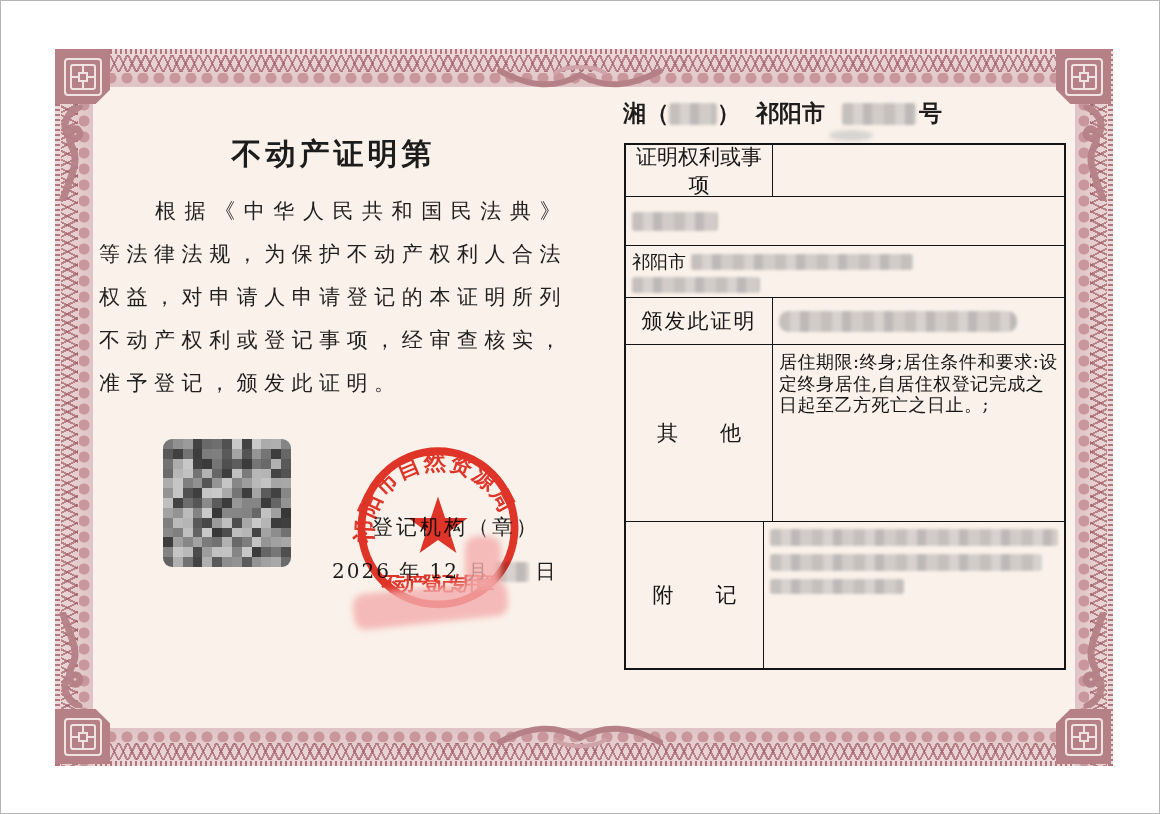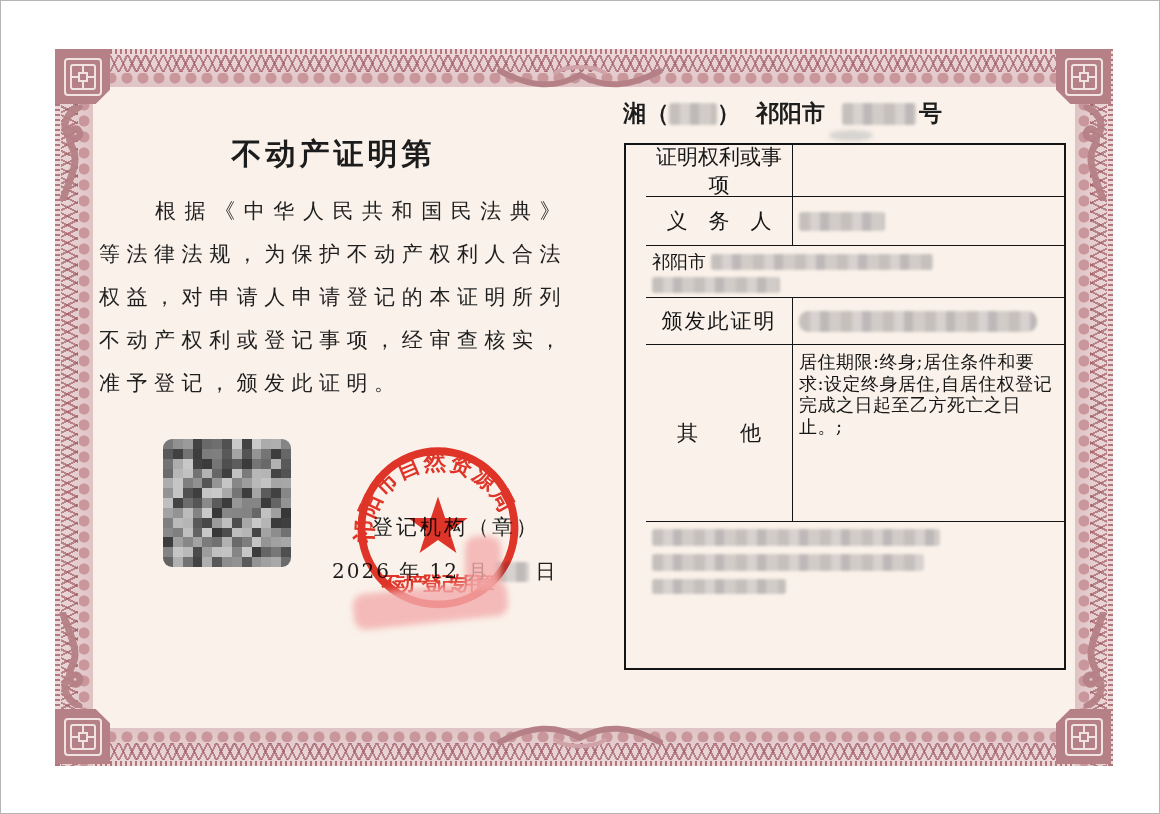--- a/index.html
+++ b/index.html
@@ -97,21 +97,21 @@
     position:absolute; left:622px; top:97px; width:452px; font-size:23px;
     font-weight:600; color:#1d1d1d; display:flex; align-items:center;
   }
   .rt-header .gap1 { width:16px; } .rt-header .gap2 { width:14px; }
   .blurbar { background:#ccc7c4; border-radius:3px; filter:blur(1.6px);
     background-image:repeating-linear-gradient(90deg,#c6c0bd 0 11px,#d7d2cf 11px 21px,#beb9b9 21px 30px,#d2ccc8 30px 42px);
     display:inline-block; }
   .smudge { position:absolute; background:#d7d3d0; border-radius:50%; filter:blur(2px); }
   .cert-table {
     position:absolute; left:623px; top:142px; width:442px; border:2px solid #141414;
-    background:transparent; z-index:1;padding-left:20px;
+    background:transparent; z-index:1;
   }
   .row { display:flex; border-top:1.6px solid #141414; }
   .row:first-child { border-top:none; }
   .cell-label {
     width:147px; border-right:1.6px solid #141414; display:flex;
     align-items:center; justify-content:center; font-size:21px; color:#161616;
     text-align:center; padding:2px 4px;
   }
   .cell-label.tight { font-size:19.5px; letter-spacing:0; }
   .cell-label.spaced { letter-spacing:2px; }
@@ -404,21 +404,20 @@
     <span class="blurbar" style="width:74px;height:22px;margin:0 3px;"></span>
     <span>号</span>
   </div>
   <div class="smudge" style="left:828px;top:129px;width:44px;height:11px;"></div>
 
   <div class="cert-table">
     <div class="row r1">
       <div class="cell-label">证明权利或事项</div>
     </div>
     <div class="row r3">
-      <div class="cell-label">义　务　人</div>
       <div class="cell-value vcenter">
         <span class="blurbar" style="width:86px;height:19px;"></span>
       </div>
     </div>
     <div class="row r4">
       <div class="cell-value vstack" style="justify-content:center;gap:3px;">
         <div style="display:flex;align-items:center;">
           <span style="font-size:18px;">祁阳市</span>
           <span class="blurbar" style="width:222px;height:16px;margin-left:5px;"></span>
         </div>
@@ -431,20 +430,21 @@
         <span class="blurbar" style="width:238px;height:21px;border-radius:9px;"></span>
       </div>
     </div>
     <div class="row r6">
       <div class="cell-label">其　　他</div>
       <div class="cell-value">
         <div class="other-text">居住期限:终身;居住条件和要求:设定终身居住,自居住权登记完成之日起至乙方死亡之日止。;</div>
       </div>
     </div>
     <div class="row r7">
+      <div class="cell-label">附　　记</div>
       <div class="cell-value vstack" style="gap:8px;padding-top:7px;">
         <span class="blurbar" style="width:288px;height:17px;"></span>
         <span class="blurbar" style="width:272px;height:17px;"></span>
         <span class="blurbar" style="width:134px;height:15px;"></span>
       </div>
     </div>
   </div>
 </div>
 
 </body></html>

